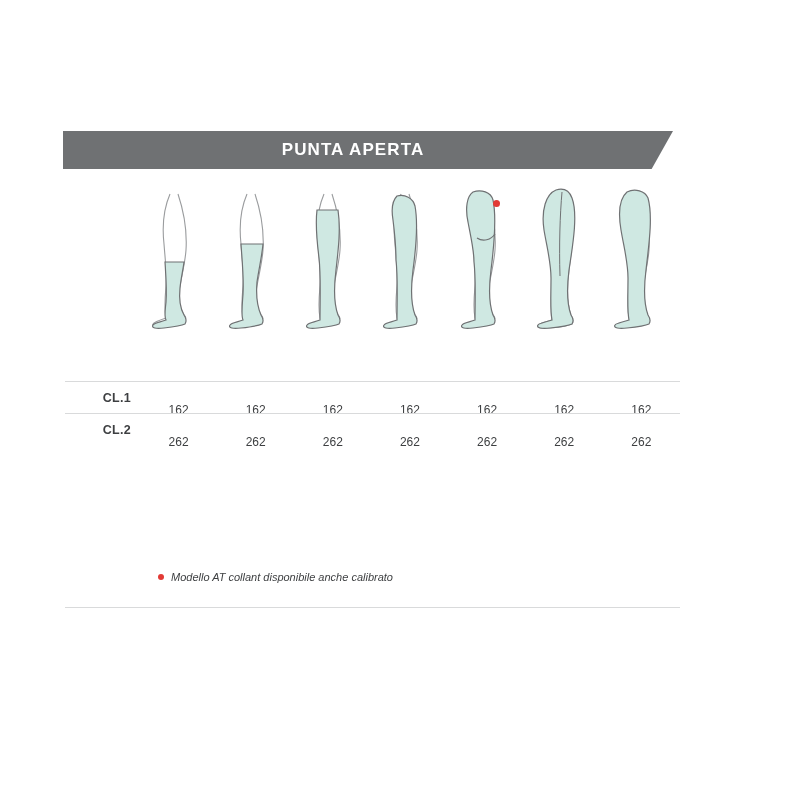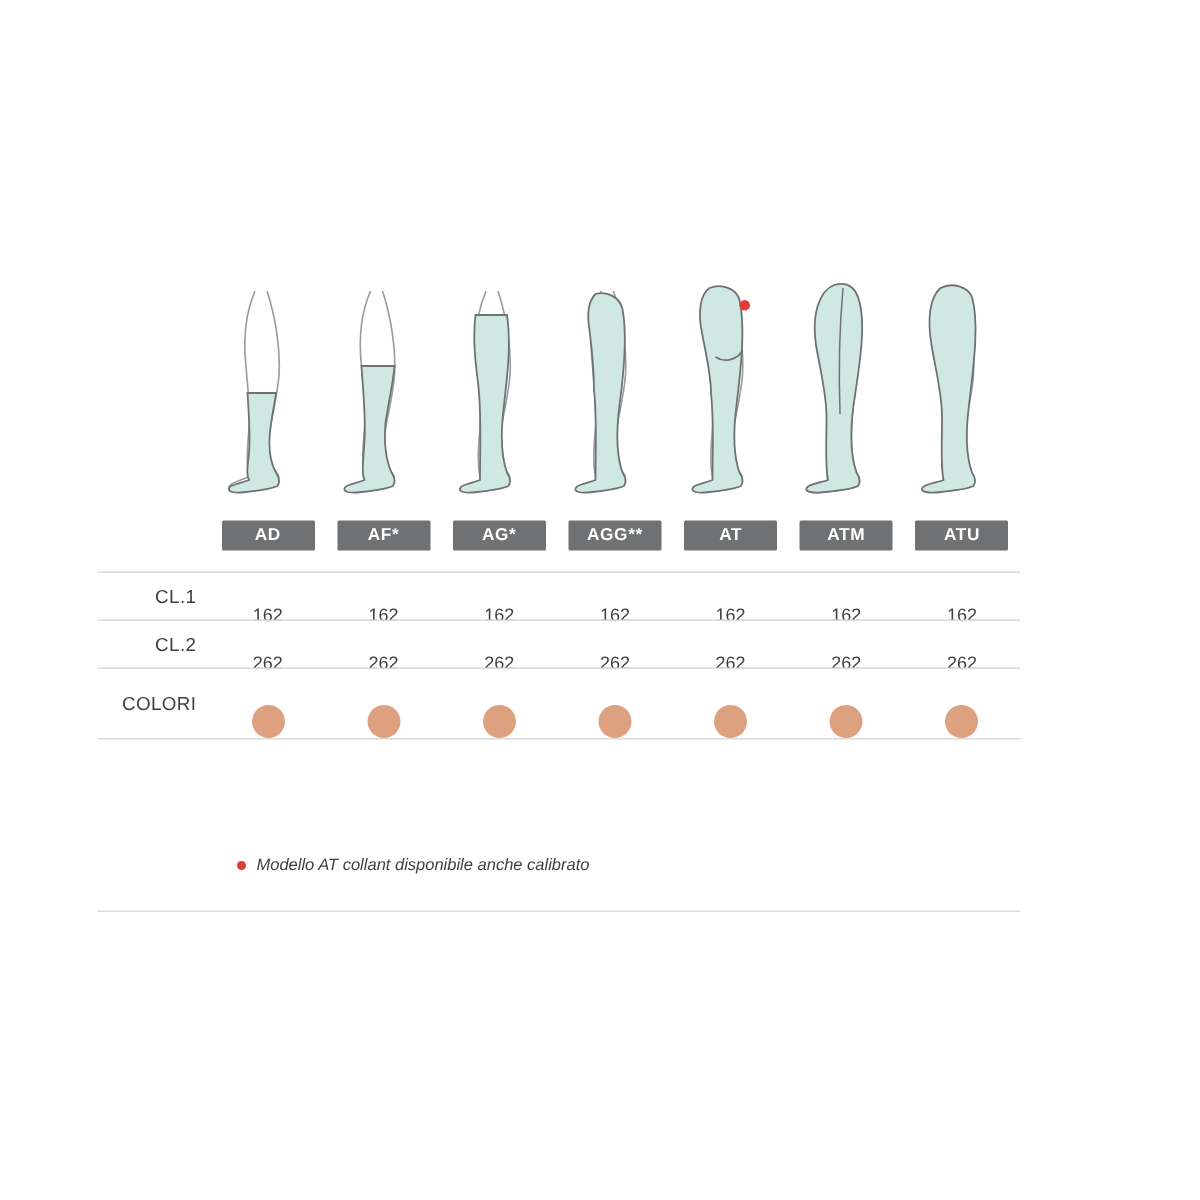--- a/index.html
+++ b/index.html
@@ -113,21 +113,21 @@
     align-items: center;
     height: 32px;
     border-top: 1px solid #d9dadb;
   }
   .trow.last { border-bottom: 1px solid #d9dadb; }
   .rowlabel {
     width: 75px;
     text-align: right;
     padding-right: 9px;
     font-size: 12.5px;
-    font-weight: normal;
+    font-weight: bold;
     color: #3d3f41;
     letter-spacing: 0.3px;
   }
   .cells {
     display: flex;
     width: 540px;
     margin-top: 24px;
   }
   .cell {
     width: 77.14px;
@@ -184,20 +184,24 @@
     color: #3d3f41;
     line-height: 21px;
   }
   .footnote .star { margin-right: 5px; }
 </style>
 </head>
 <body>
 
 <div id="page">
 
+  <div class="banner-wrap">
+    <div class="banner" style="background: rgb(111, 113, 115);"></div>
+    <div class="banner-title">PUNTA APERTA</div>
+  </div>
 
   <div class="figures">
 
     <div class="fig-cell">
       <svg width="77" height="150" viewBox="0 0 77 150">
         <g fill="none" stroke="#9a9c9e" stroke-width="1.1">
           <path d="M30 8 C24 22 22 40 24 58 C25 72 27 86 26 100 C25 112 24 122 26 132 C28 137 34 138 40 137 C45 136 47 133 45 130 C40 124 38 116 39 106 C41 92 45 78 46 64 C47 48 44 26 38 8"></path>
           <path d="M26 132 C20 134 14 136 13 138 C11 141 15 142 22 141 C30 140 38 139 43 138"></path>
         </g>
         <g fill="#cfe8e2" stroke="#6f7173" stroke-width="1.2">
@@ -270,43 +274,20 @@
           <path d="M30 8 C24 22 22 40 24 58 C25 72 27 86 26 100 C25 112 24 122 26 132 C28 137 34 138 40 137 C45 136 47 133 45 130 C40 124 38 116 39 106 C41 92 45 78 46 64 C47 48 44 26 38 8"></path>
         </g>
         <g fill="#cfe8e2" stroke="#6f7173" stroke-width="1.2">
           <path d="M24 6 C17 12 15 26 18 44 C21 62 25 76 25 92 C25 110 24 124 26 134 C20 136 13 137 12 139 C10 142 16 143 24 142 C34 141 42 140 46 138 C48 135 47 132 45 129 C41 118 41 100 43 84 C46 58 50 30 45 12 C42 5 32 2 24 6 Z"></path>
         </g>
       </svg>
     </div>
 
   </div>
 
-  <div class="labels">
-    <div class="label-slot">
-      <div class="chip" style="background: rgb(111, 113, 115);">AD</div>
-    </div>
-    <div class="label-slot">
-      <div class="chip" style="background: rgb(111, 113, 115);">AF*</div>
-    </div>
-    <div class="label-slot">
-      <div class="chip" style="background: rgb(111, 113, 115);">AG*</div>
-    </div>
-    <div class="label-slot">
-      <div class="chip" style="background: rgb(111, 113, 115);">AGG**</div>
-    </div>
-    <div class="label-slot">
-      <div class="chip" style="background: rgb(111, 113, 115);">AT</div>
-    </div>
-    <div class="label-slot">
-      <div class="chip" style="background: rgb(111, 113, 115);">ATM</div>
-    </div>
-    <div class="label-slot">
-      <div class="chip" style="background: rgb(111, 113, 115);">ATU</div>
-    </div>
-  </div>
 
   <div class="table-area">
 
     <div class="trow">
       <div class="rowlabel">CL.1</div>
       <div class="cells">
         <div class="cell">162</div>
         <div class="cell">162</div>
         <div class="cell">162</div>
         <div class="cell">162</div>
@@ -322,46 +303,20 @@
         <div class="cell">262</div>
         <div class="cell">262</div>
         <div class="cell">262</div>
         <div class="cell">262</div>
         <div class="cell">262</div>
         <div class="cell">262</div>
         <div class="cell">262</div>
       </div>
     </div>
 
-    <div class="trow colori last">
-      <div class="rowlabel colori">COLORI</div>
-      <div class="cells">
-        <div class="cell">
-            <div class="swatch" style="background: rgb(222, 161, 128);"></div>
-          </div>
-        <div class="cell">
-            <div class="swatch" style="background: rgb(222, 161, 128);"></div>
-          </div>
-        <div class="cell">
-            <div class="swatch" style="background: rgb(222, 161, 128);"></div>
-          </div>
-        <div class="cell">
-            <div class="swatch" style="background: rgb(222, 161, 128);"></div>
-          </div>
-        <div class="cell">
-            <div class="swatch" style="background: rgb(222, 161, 128);"></div>
-          </div>
-        <div class="cell">
-            <div class="swatch" style="background: rgb(222, 161, 128);"></div>
-          </div>
-        <div class="cell">
-            <div class="swatch" style="background: rgb(222, 161, 128);"></div>
-          </div>
-      </div>
-    </div>
 
   </div>
 
   <div class="note-red">
     <span class="dot" style="background: rgb(226, 58, 53);"></span>
     <span>Modello AT collant disponibile anche calibrato</span>
   </div>
 
   <div class="divider"></div>
 

